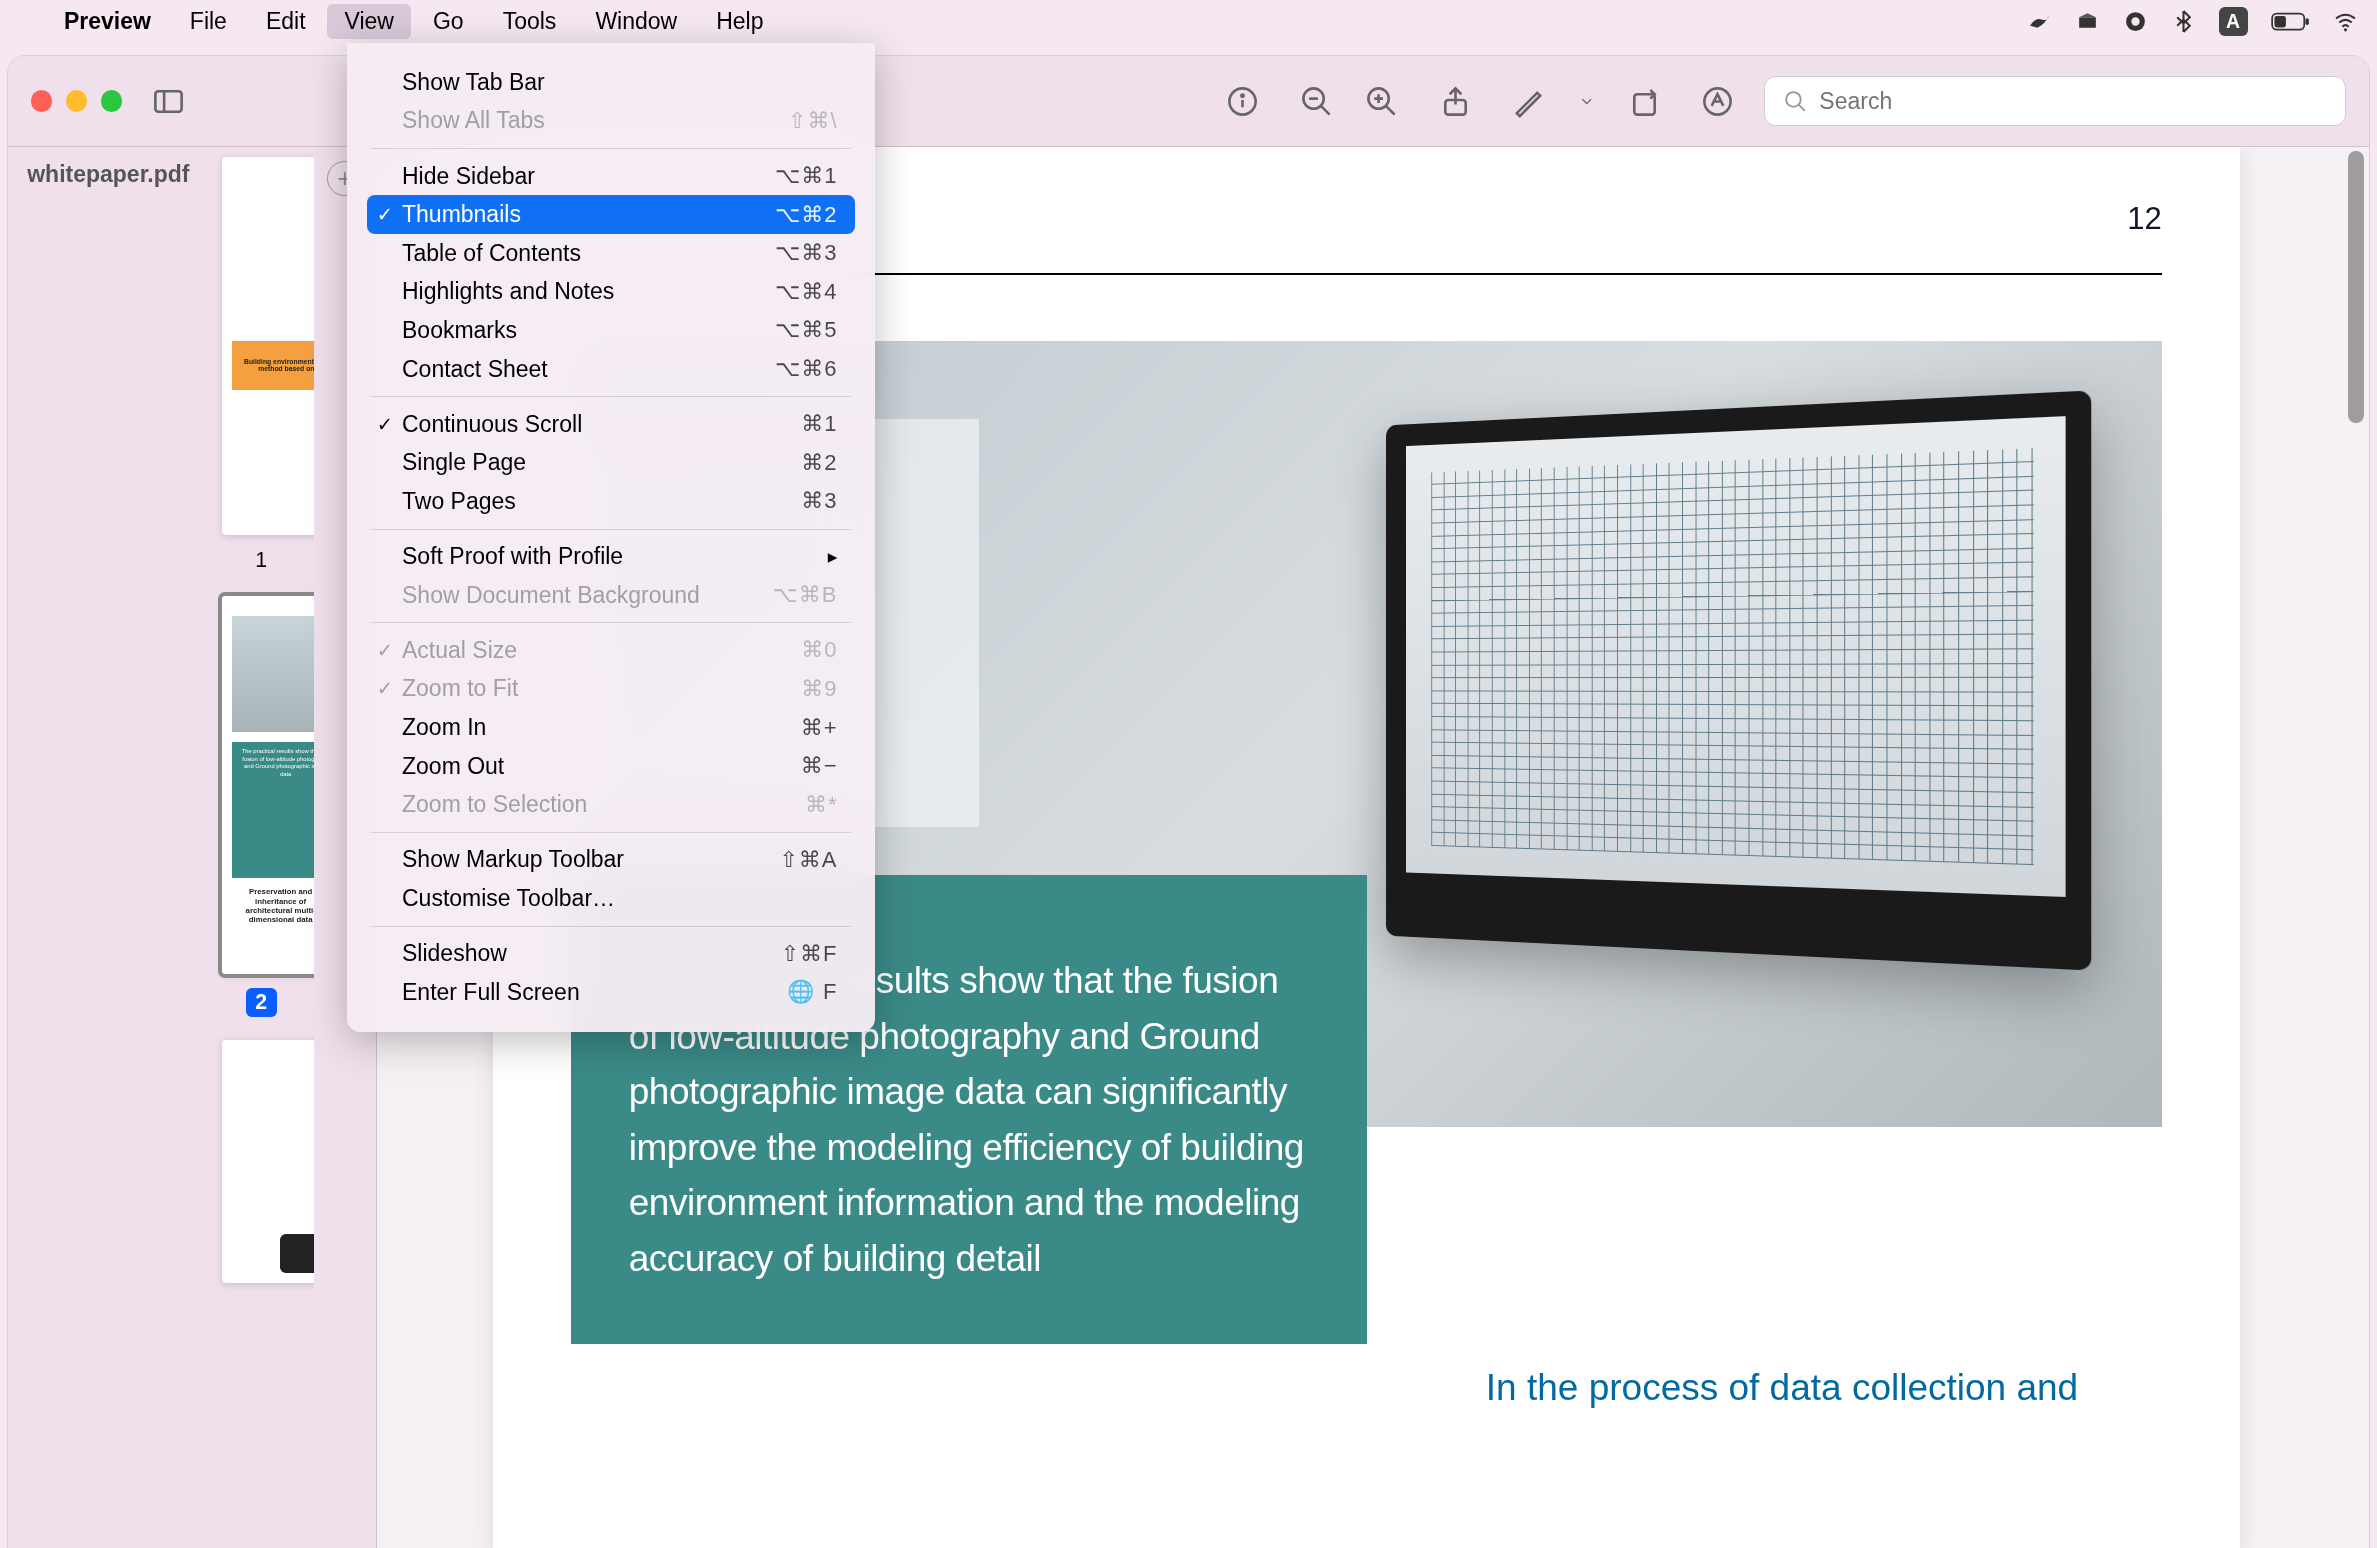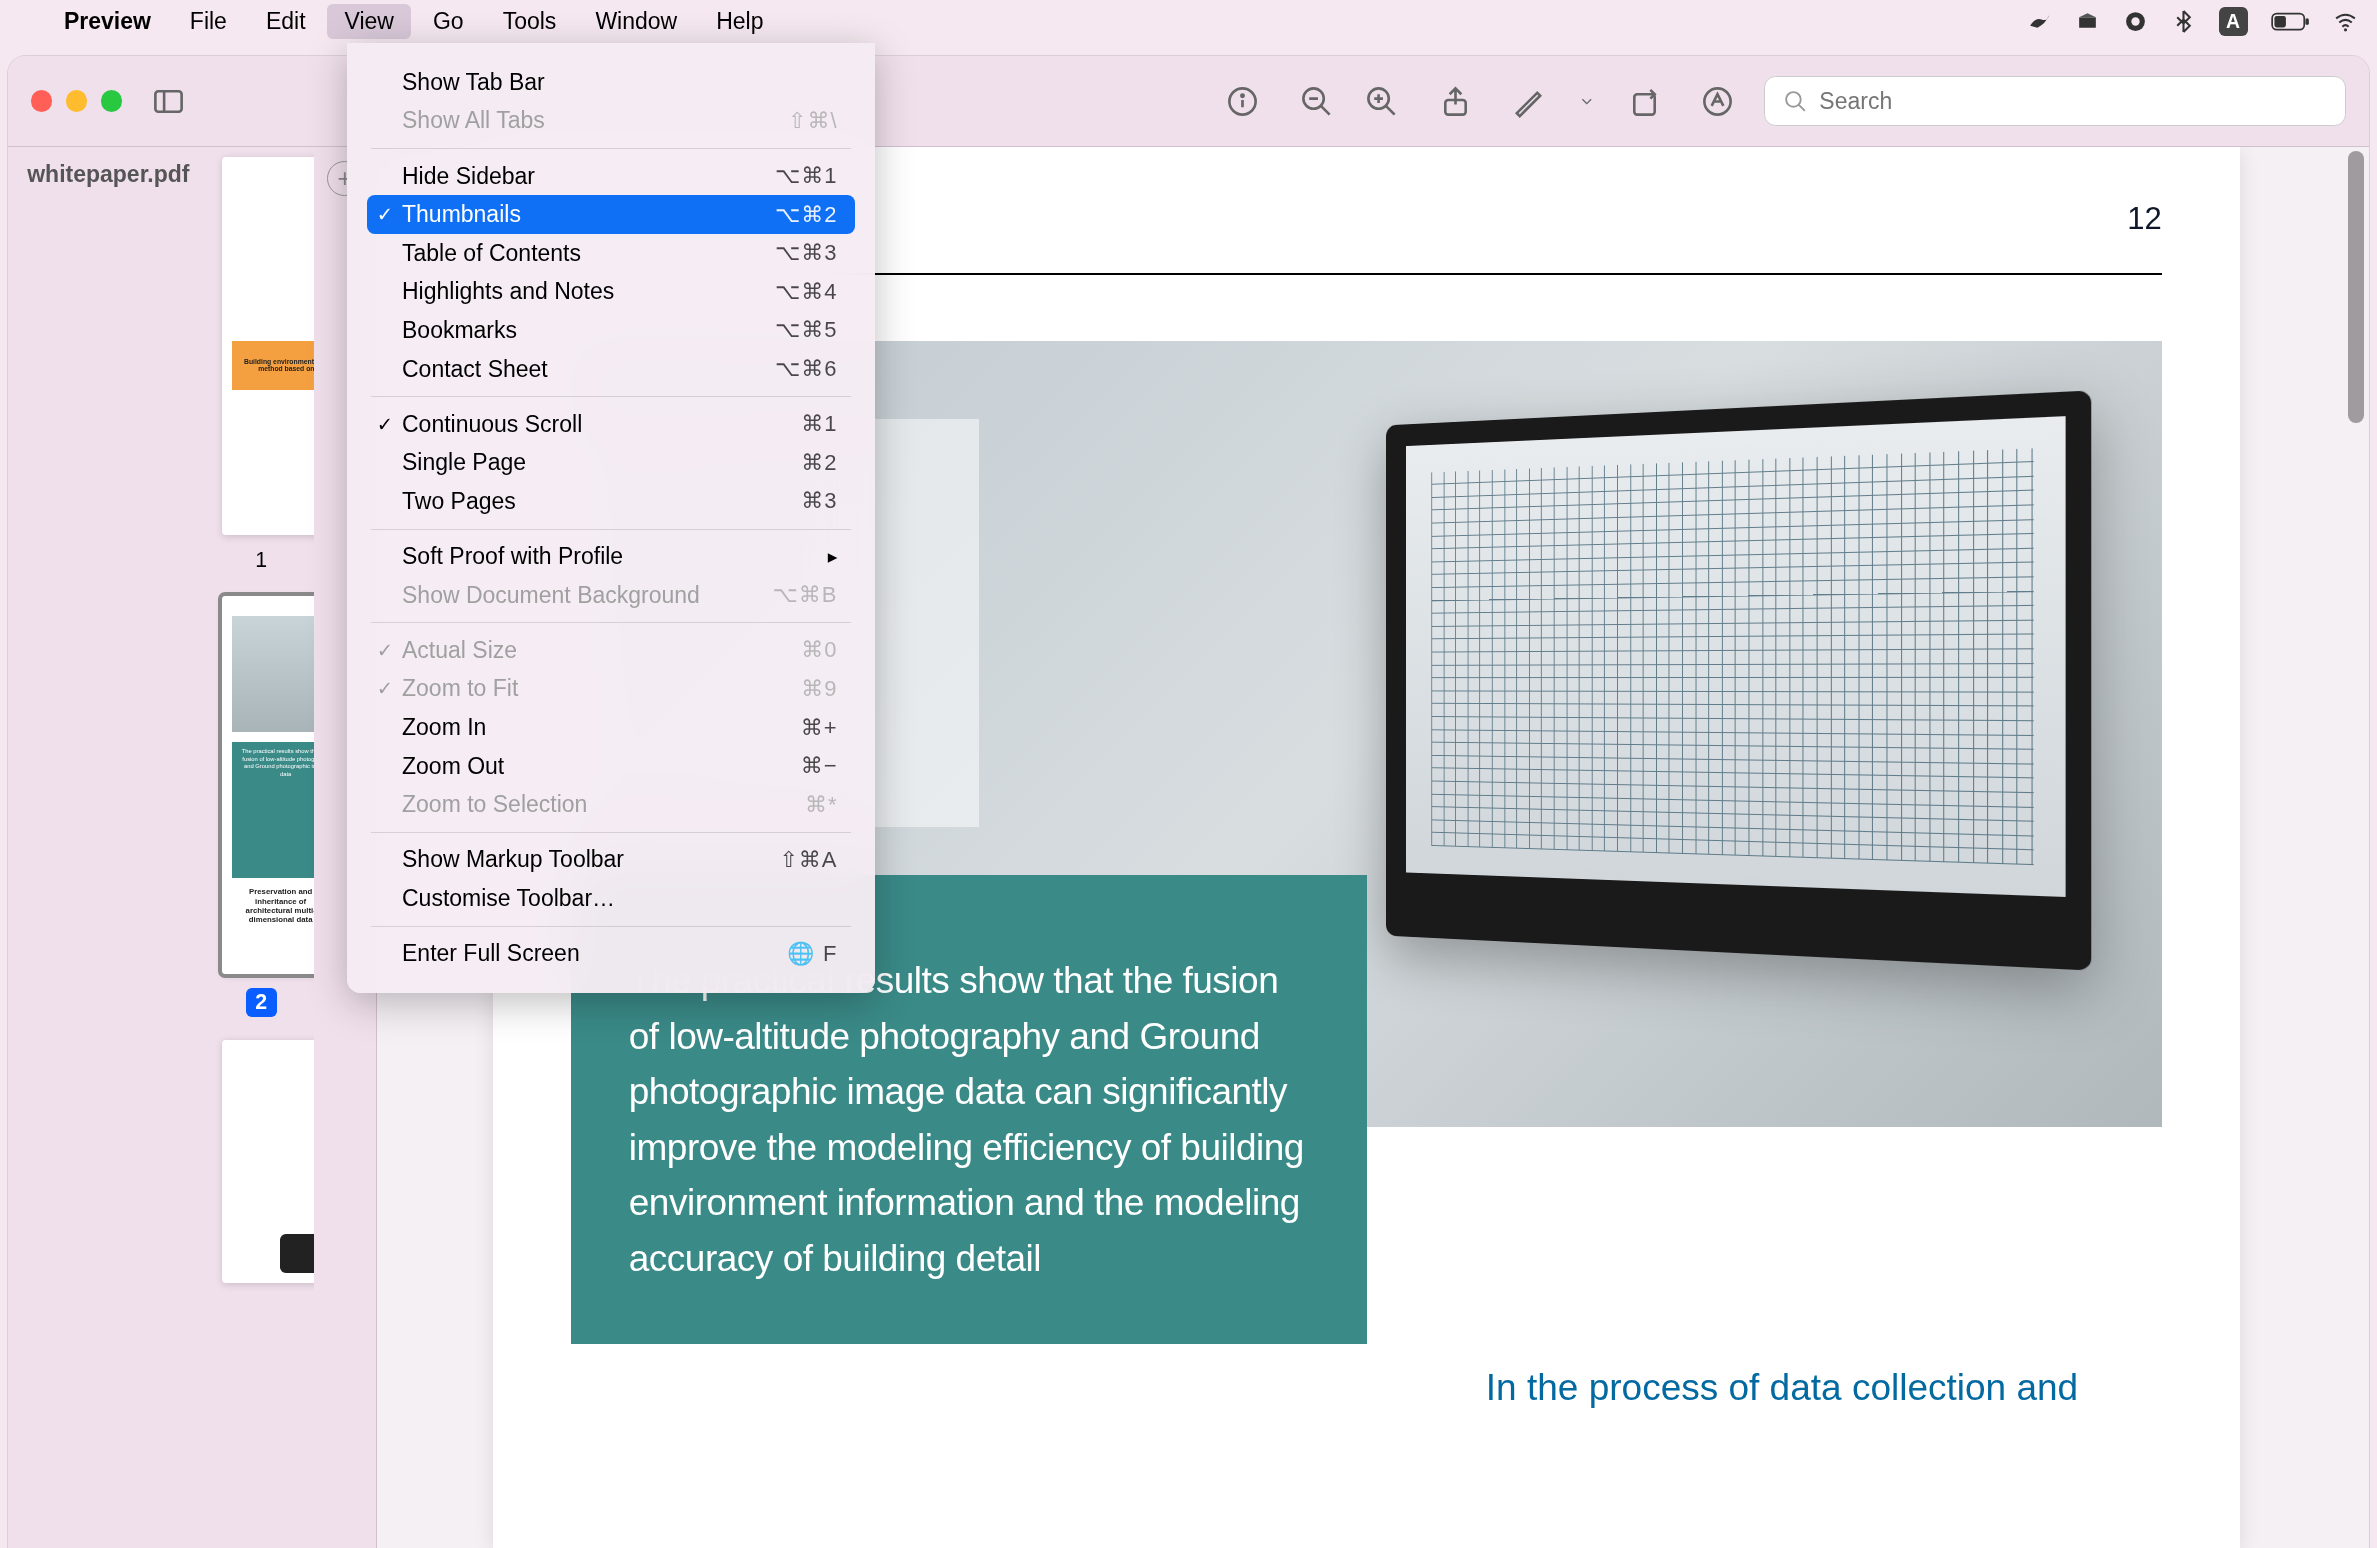--- a/index.html
+++ b/index.html
@@ -251,20 +251,24 @@
   <div class="dd-item">
       <span class="dd-label">Show Markup Toolbar</span>
       <span class="dd-shortcut">⇧⌘A</span>
     </div>
   <div class="dd-item">
       <span class="dd-label">Customise Toolbar…</span>
     </div>
   <div class="dd-sep"></div>
 
   <div class="dd-item">
+      <span class="dd-label">Slideshow</span>
+      <span class="dd-shortcut">⇧⌘F</span>
+    </div>
+  <div class="dd-item">
       <span class="dd-label">Enter Full Screen</span>
       <span class="dd-shortcut">🌐 F</span>
     </div>
 </div>
 
 <div class="window">
   <div class="toolbar">
     <div class="traffic-lights">
       <div class="tl red"></div>
       <div class="tl yellow"></div>

